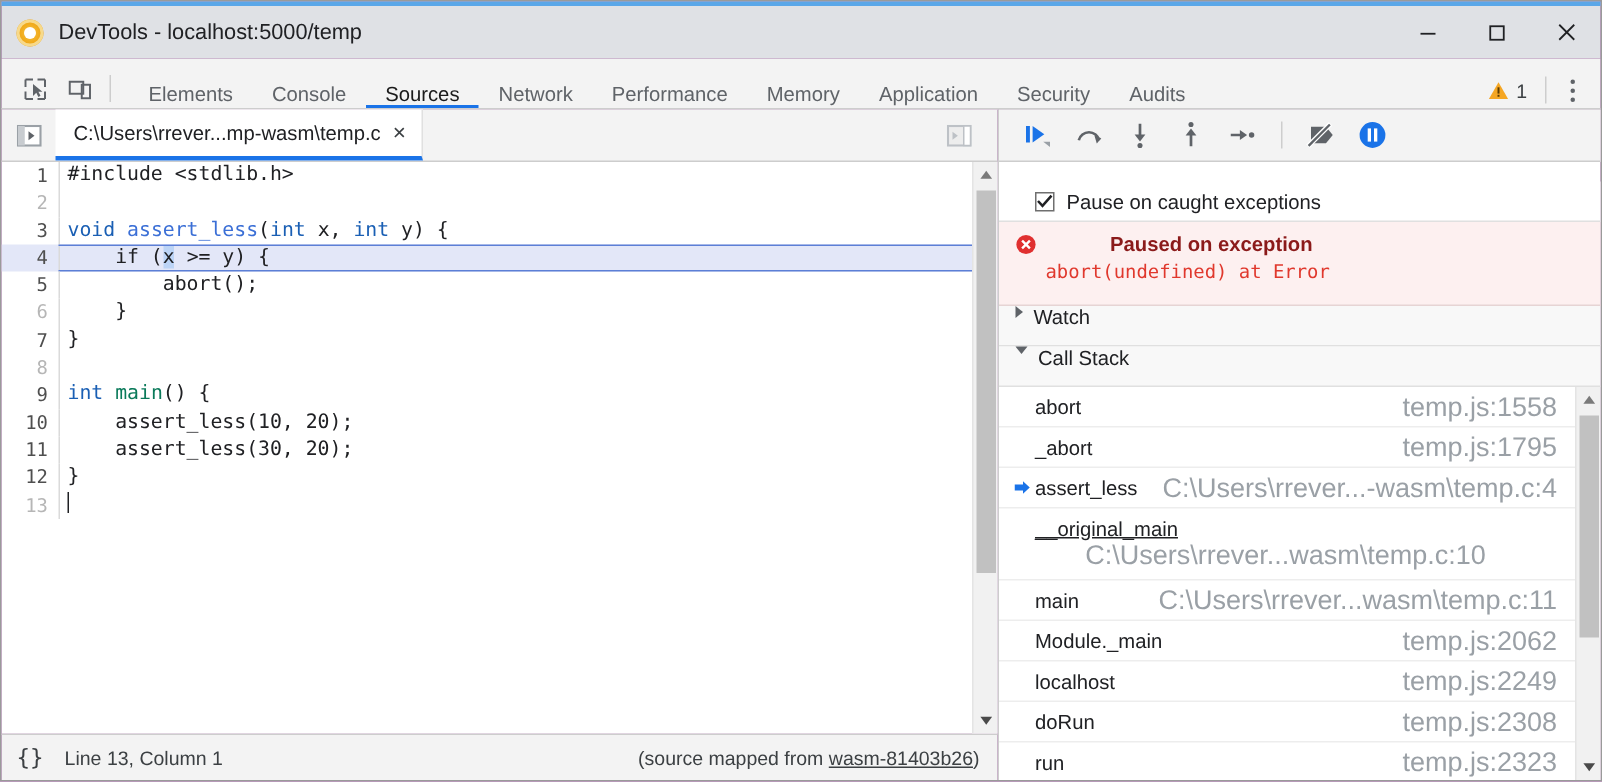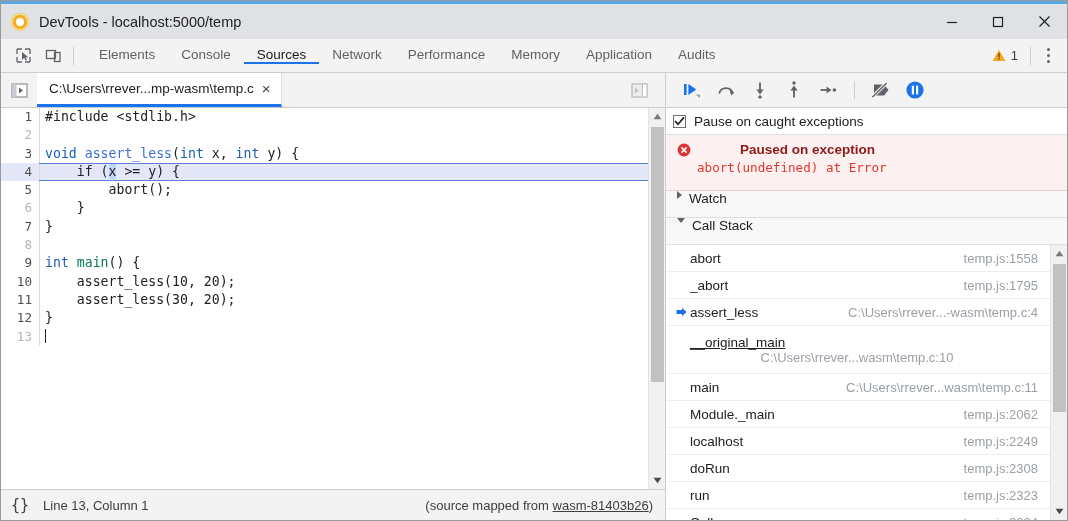--- a/index.html
+++ b/index.html
@@ -42,21 +42,21 @@
     width: 46px; height: 35px; display: flex; align-items: center; justify-content: center;
     color: #202124;
   }
   .win-btn svg { display: block; }
 
   
   .tabbar {
     height: 34px; flex: 0 0 34px;
     background: #f3f3f3;
     border-bottom: 1px solid #cdcdcd;
-    display: flex; align-items: center; position: relative;
+    display: flex; align-items: flex-end; position: relative;
   }
   .tb-icons { display: flex; align-items: center; padding: 0 4px 0 8px; gap: 2px; }
   .tb-iconbtn {
     width: 28px; height: 26px; display: flex; align-items: center; justify-content: center;
     color: #5f6368;
   }
   .tb-sep { width: 1px; height: 18px; background: #cdcdcd; align-self: center; margin: 0 8px 0 4px; }
   .tabs { display: flex; align-items: stretch; }
   .tab {
     display: flex; align-items: center; padding: 0 13px;
@@ -139,21 +139,21 @@
   .dbgbar {
     height: 35px; flex: 0 0 35px; background: #f3f3f3; border-bottom: 1px solid #cdcdcd;
     display: flex; align-items: center; padding-left: 14px; gap: 10px;
   }
   .dbgbtn { width: 24px; height: 24px; display: flex; align-items: center; justify-content: center; }
   .dbg-sep { width: 1px; height: 18px; background: #cdcdcd; margin: 0 4px; }
 
   
   .pause-row {
     height: 27px; flex: 0 0 27px; display: flex; align-items: center; gap: 8px;
-    padding-left: 7px; border-bottom: 1px solid #e0e0e0; background: #ffffff;
+    padding-left: 24px; border-bottom: 1px solid #e0e0e0; background: #ffffff; margin-top: 13px;
   }
   .chk {
     width: 13px; height: 13px; background: #ffffff; border: 1px solid #6f6f6f;
     display: flex; align-items: center; justify-content: center;
   }
   .pause-label { font-size: 13.5px; color: #202124; }
 
   
   .exc-banner {
     flex: 0 0 56px; background: #fdf0f0; border-bottom: 1px solid #e6d4d4;
@@ -178,21 +178,21 @@
   .stack-scrollarea { flex: 1 1 auto; display: flex; min-height: 0; }
   .stack-list { flex: 1 1 auto; overflow: hidden; min-width: 0; }
   .stack-row {
     min-height: 27px; display: flex; align-items: center;
     border-bottom: 1px solid #ededed; padding-left: 10px; padding-right: 12px;
     position: relative;
   }
   .stack-row.wrap { flex-direction: column; align-items: stretch; padding-top: 3px; padding-bottom: 3px; min-height: 48px; justify-content: center; }
   .marker { width: 14px; flex: 0 0 14px; display: flex; align-items: center; justify-content: flex-start; }
   .stack-name { font-size: 13.5px; color: #202124; white-space: nowrap; }
-  .stack-loc { margin-left: auto; font-size: 13px; color: #9aa0a6; white-space: nowrap; }
+  .stack-loc { margin-left: auto; font-size: 18px; color: #9aa0a6; white-space: nowrap; }
   .stack-row.wrap .stack-name { padding-left: 14px; text-decoration: underline; }
   .stack-row.wrap .stack-loc { margin-left: 0; text-align: center; }
   .stack-row.cut { min-height: 13px; border-bottom: none; overflow: hidden; align-items: flex-start; }
   .stack-row.cut .stack-name, .stack-row.cut .stack-loc { line-height: 27px; }
 
   .rt-scroll {
     width: 17px; flex: 0 0 17px; background: #f1f1f1; border-left: 1px solid #e4e4e4;
     display: flex; flex-direction: column; align-items: center; position: relative;
   }
 </style>
@@ -243,20 +243,21 @@
       <div class="tb-sep"></div>
     </div>
     <div class="tabs">
       <div class="tab">Elements</div>
       <div class="tab">Console</div>
       <div class="tab active">Sources</div>
       <div class="tab">Network</div>
       <div class="tab">Performance</div>
       <div class="tab">Memory</div>
       <div class="tab">Application</div>
+      <div class="tab">Security</div>
       <div class="tab">Audits</div>
     </div>
     <div class="tb-right">
       <div class="warn-group">
         <svg width="14" height="13" viewBox="0 0 14 13">
           <path d="M7 0.8 L13.4 12 H0.6 Z" fill="#f5a623"></path>
           <rect x="6.35" y="4.2" width="1.3" height="4.2" fill="#5b3b00"></rect>
           <rect x="6.35" y="9.2" width="1.3" height="1.3" fill="#5b3b00"></rect>
         </svg>
         <span class="warn-count">1</span>

